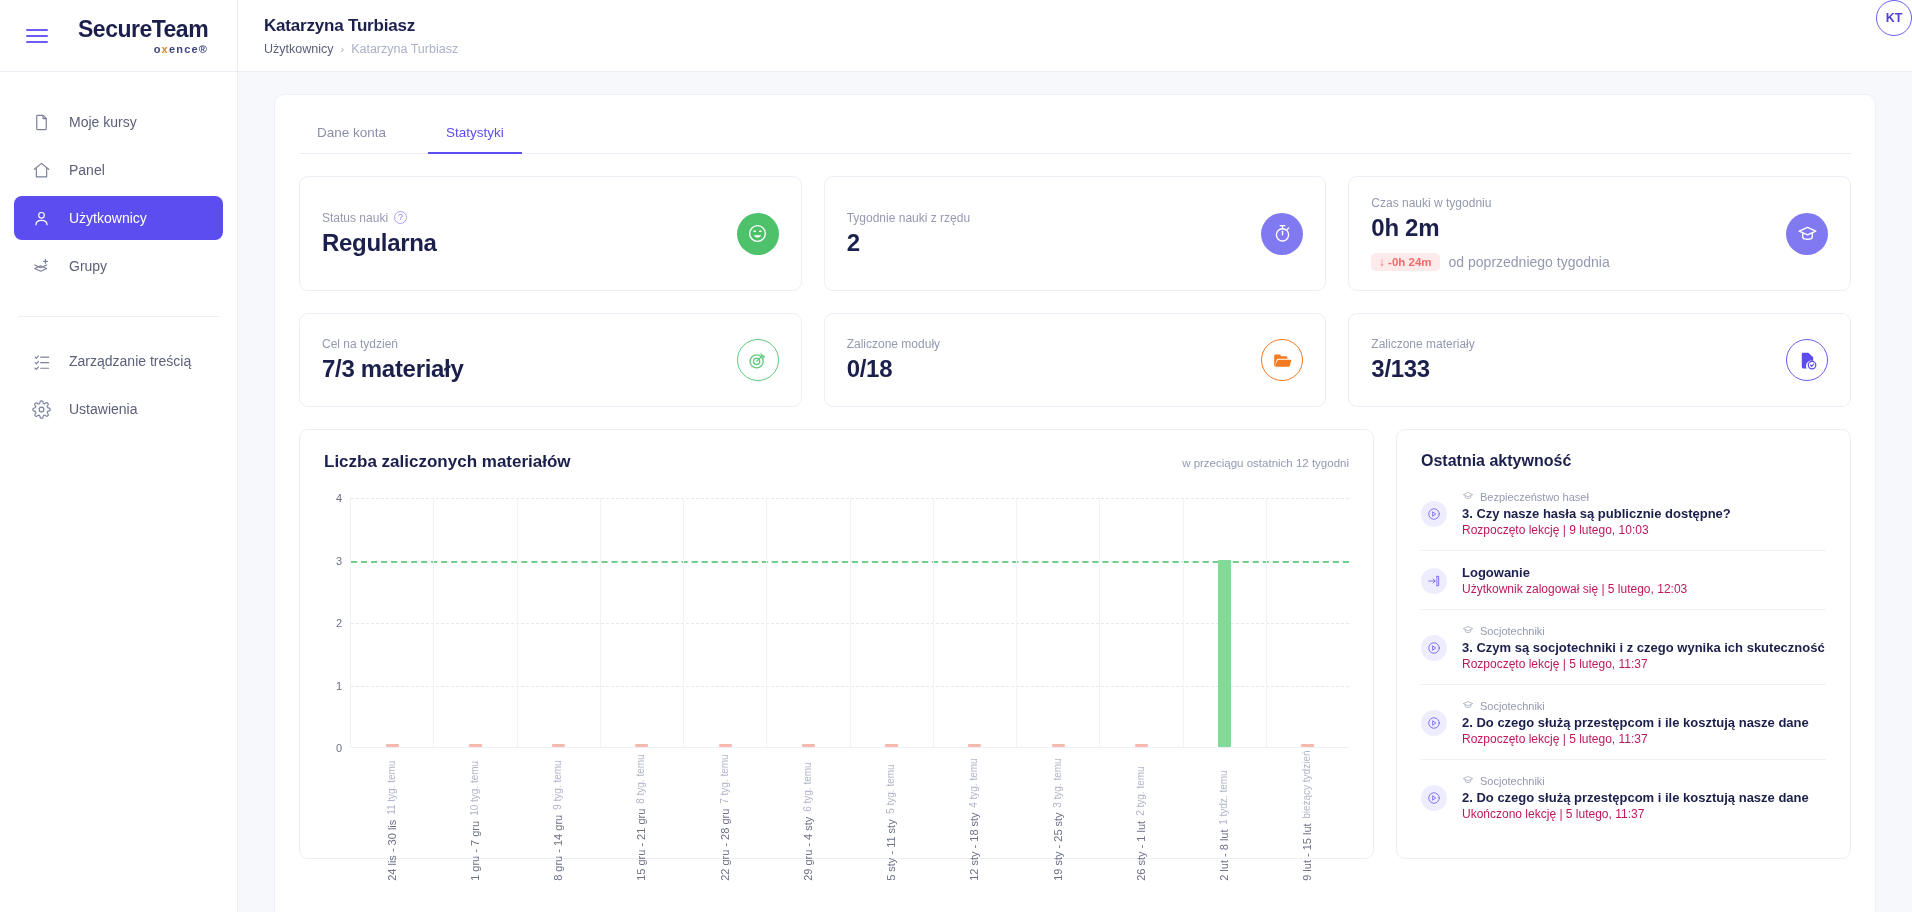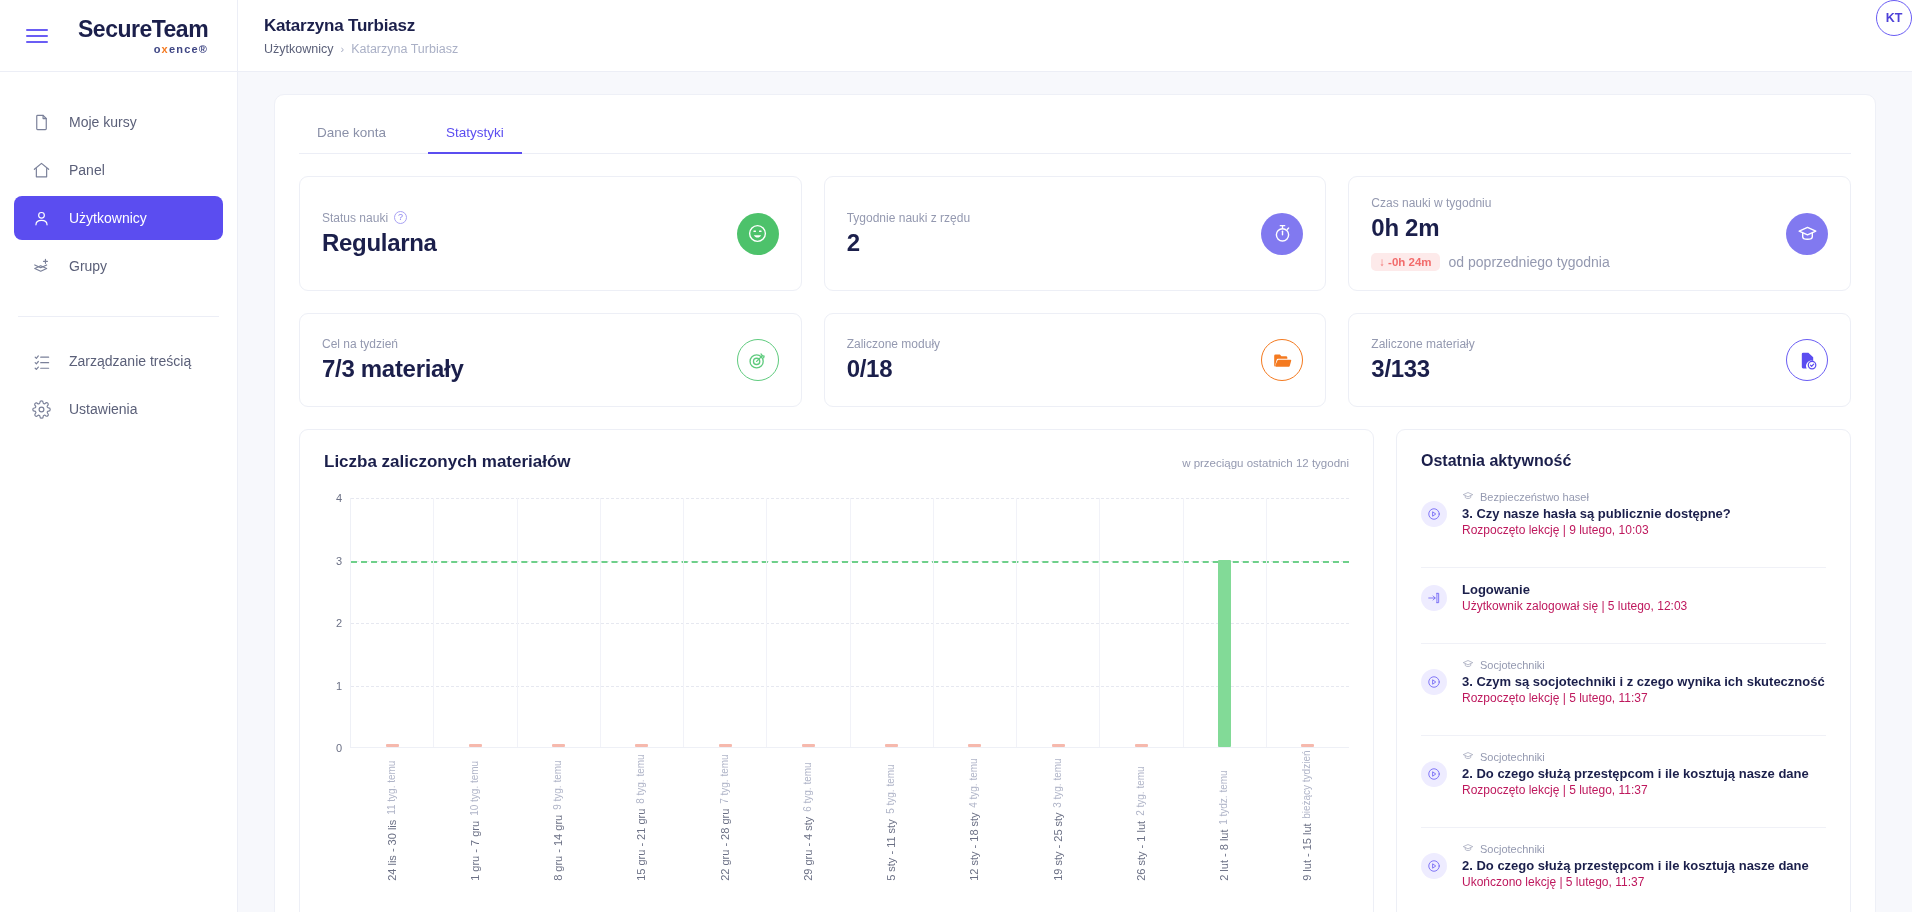--- a/index.html
+++ b/index.html
@@ -164,21 +164,21 @@
   }
   .x-main { font-size: 11px; color: #6b7085; }
   .x-sub { font-size: 10px; color: #b0b5c8; }
 
   
   .activity-card {
     width: 455px; flex: 0 0 455px; background: #fff; border: 1px solid #edeff6;
     border-radius: 9px; padding: 22px 24px 6px; min-height: 430px;
   }
   .activity-title { font-size: 16px; font-weight: 700; color: #1b1f4b; margin-bottom: 6px; }
-  .act-item { display: flex; gap: 15px; padding: 14px 0 30px; border-bottom: 1px solid #f0f1f7; align-items: center; }
+  .act-item { display: flex; gap: 15px; padding: 14px 0 13px; border-bottom: 1px solid #f0f1f7; align-items: center; }
   .act-item:last-child { border-bottom: none; }
   .act-ico {
     width: 26px; height: 26px; border-radius: 50%; background: #eeecff;
     display: flex; align-items: center; justify-content: center; flex: 0 0 26px;
   }
   .act-ico svg { width: 14px; height: 14px; stroke: #6a5df4; fill: none; stroke-width: 1.4; stroke-linecap: round; stroke-linejoin: round; }
   .act-body { display: flex; flex-direction: column; gap: 2px; min-width: 0; }
   .act-course { font-size: 11px; color: #9499b0; display: flex; align-items: center; gap: 6px; }
   .act-course svg { width: 12px; height: 12px; stroke: #9499b0; fill: none; stroke-width: 1.3; }
   .act-name { font-size: 13px; font-weight: 700; color: #1b1f4b; }

